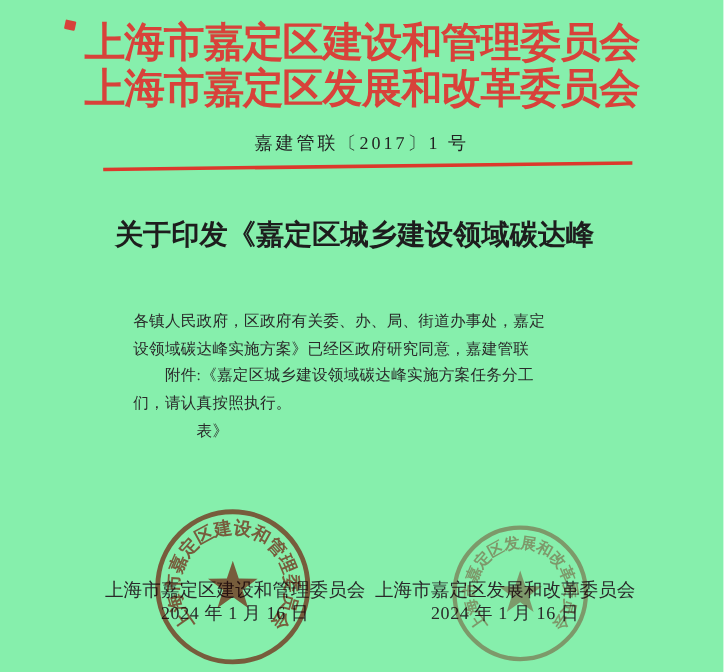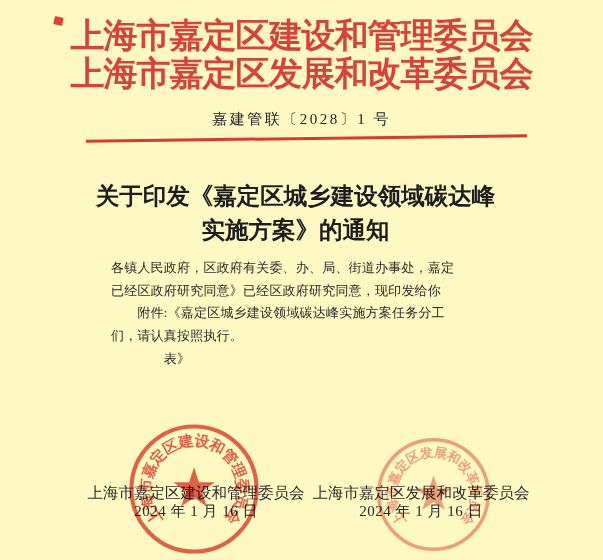--- a/index.html
+++ b/index.html
@@ -1,20 +1,20 @@
 <!DOCTYPE html>
 <html style="--header-red: #d8423a; --divider-red: #dc392c; --text: #222222;"><head>
 <meta charset="utf-8">
 <style>
   html, body { margin: 0; padding: 0; background: #fff; }
   .page {
     position: relative;
     width: 603px;
     height: 560px;
-    background: #fef9c3;
+    background: #86efac;
     overflow: hidden;
     font-family: "Liberation Serif", "DejaVu Serif", serif;
     color: var(--text, #222);
   }
   .org-line {
     position: absolute;
     left: 0; right: 0;
     text-align: center;
     font-size: 34px;
     font-weight: bold;
@@ -109,32 +109,31 @@
 <body>
 
 <div class="page">
 
   <div class="edge-mark"></div>
 
   <div class="org-line org-line-1">上海市嘉定区建设和管理委员会</div>
 
   <div class="org-line org-line-2">上海市嘉定区发展和改革委员会</div>
 
-  <div class="doc-number">嘉建管联〔2028〕1 号</div>
+  <div class="doc-number">嘉建管联〔2017〕1 号</div>
 
   <div class="red-divider"></div>
 
   <div class="doc-title">
     <div>关于印发《嘉定区城乡建设领域碳达峰</div>
-    <div>实施方案》的通知</div>
   </div>
 
   <div class="body-text" id="bodyLines">
       <div>各镇人民政府，区政府有关委、办、局、街道办事处，嘉定</div>
-      <div>已经区政府研究同意》已经区政府研究同意，现印发给你</div>
+      <div>设领域碳达峰实施方案》已经区政府研究同意，嘉建管联</div>
       <div>　　附件:《嘉定区城乡建设领域碳达峰实施方案任务分工</div>
       <div>们，请认真按照执行。</div>
       <div>　　　　表》</div>
     </div>
 
   <div class="sig-block sig-left">
     <div class="sig-org">上海市嘉定区建设和管理委员会</div>
     <div class="sig-date">2024 年 1 月 16 日</div>
   </div>
 

